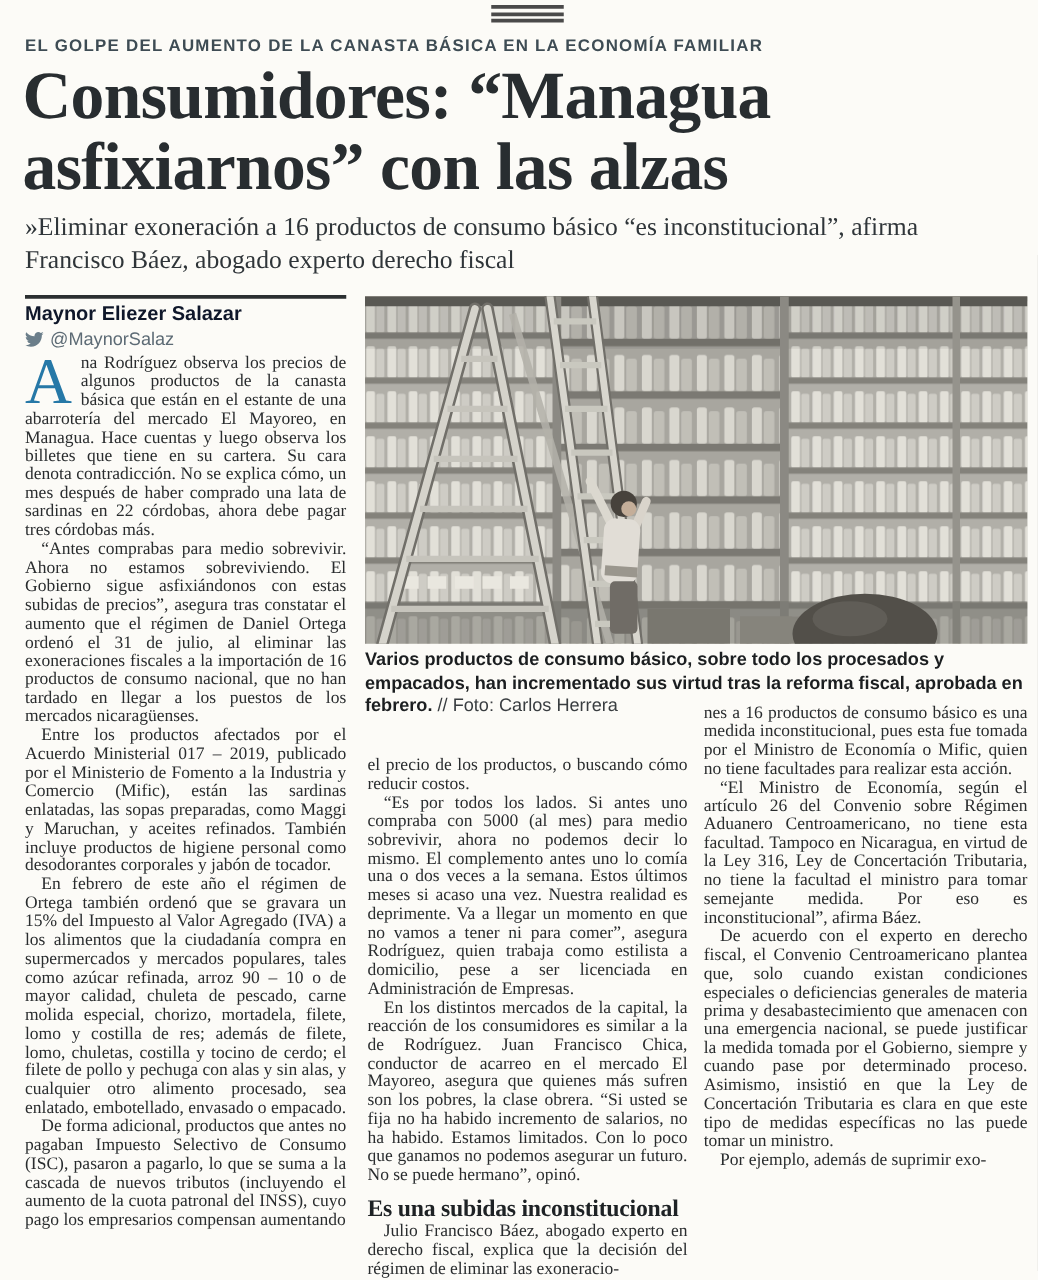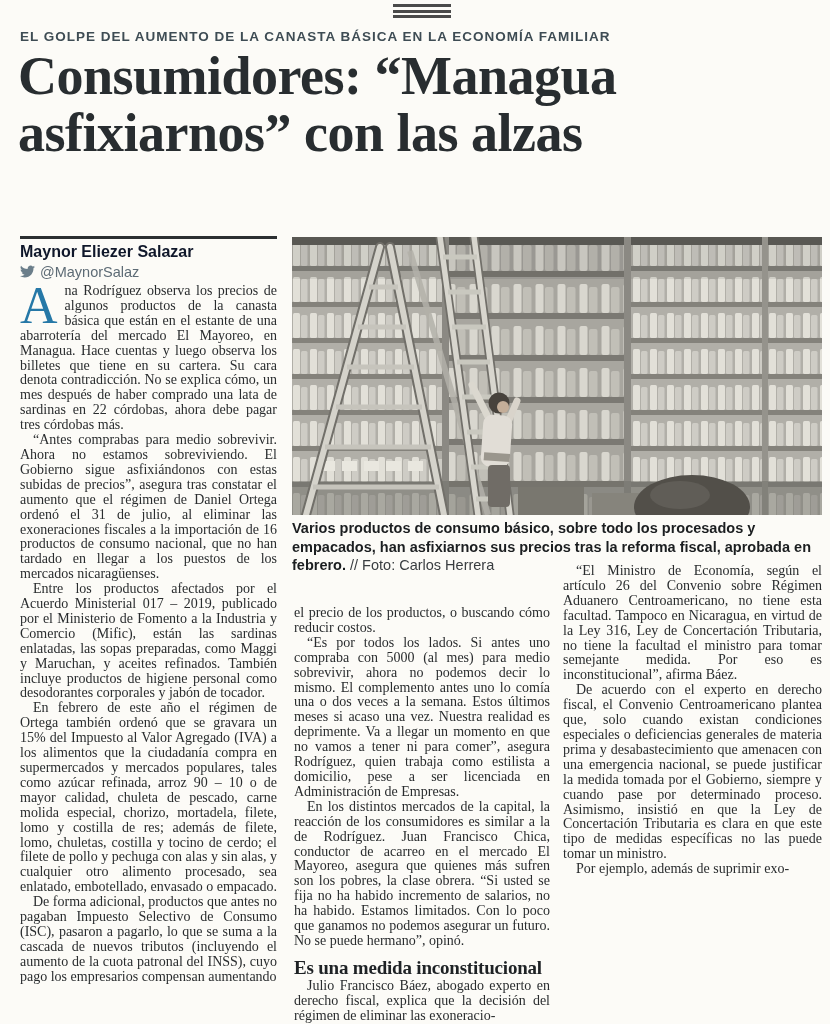--- a/index.html
+++ b/index.html
@@ -78,20 +78,21 @@
   <div class="fold-mark">
     <span></span>
       <span></span>
       <span></span>
   </div>
 
   <div class="kicker">EL GOLPE DEL AUMENTO DE LA CANASTA BÁSICA EN LA ECONOMÍA FAMILIAR</div>
 
   <h1 class="headline">Consumidores: “Managua asfixiarnos” con las alzas</h1>
 
+  <div class="deck">»Eliminar exoneración a 16 productos de consumo básico “es inconstitucional”, afirma Francisco Báez, abogado experto derecho fiscal</div>
 
   <div class="byline">
     <div class="rule"></div>
     <div class="author">Maynor Eliezer Salazar</div>
     <div class="tw">
       <svg width="15" height="15" viewBox="0 0 16 16">
         <path fill="#6b7e8a" d="M16 3.04c-.59.26-1.22.44-1.88.52.68-.41 1.2-1.05 1.44-1.82-.63.38-1.34.65-2.08.8A3.28 3.28 0 0 0 8.1 4.58c0 .26.03.51.08.75A9.32 9.32 0 0 1 1.11 1.9a3.28 3.28 0 0 0 1.02 4.38c-.54-.02-1.05-.17-1.49-.41v.04c0 1.59 1.13 2.92 2.63 3.22-.28.07-.57.11-.87.11-.21 0-.42-.02-.62-.06a3.29 3.29 0 0 0 3.07 2.28A6.58 6.58 0 0 1 0 12.86a9.29 9.29 0 0 0 5.03 1.47c6.04 0 9.34-5 9.34-9.34l-.01-.42c.64-.46 1.2-1.04 1.64-1.7z"></path>
       </svg>
       <span class="handle">@MaynorSalaz</span>
     </div>
@@ -182,39 +183,40 @@
       </g>
 
       <ellipse cx="400" cy="270" rx="58" ry="32" fill="#4e4c47"></ellipse>
       <ellipse cx="388" cy="258" rx="30" ry="14" fill="#5d5b55"></ellipse>
 
       <rect width="530" height="278" fill="#9c8f7a" opacity="0.06"></rect>
     </svg>
   </div>
 
   <p class="caption">
-    <span>Varios productos de consumo básico, sobre todo los procesados y empacados, han asfixiarnos sus precios tras la reforma fiscal, aprobada en febrero.</span>
+    <span>Varios productos de consumo básico, sobre todo los procesados y empacados, han incrementado sus virtud tras la reforma fiscal, aprobada en febrero.</span>
     <span class="credit">// Foto: Carlos Herrera</span>
   </p>
 
   <div class="col col-1">
     <p class="first"><span class="dropcap">A</span><span>na Rodríguez observa los precios de algunos productos de la canasta básica que están en el estante de una abarrotería del mercado El Mayoreo, en Managua. Hace cuentas y luego observa los billetes que tiene en su cartera. Su cara denota contradicción. No se explica cómo, un mes después de haber comprado una lata de sardinas en 22 córdobas, ahora debe pagar tres córdobas más.</span></p>
     <p>“Antes comprabas para medio sobrevivir. Ahora no estamos sobreviviendo. El Gobierno sigue asfixiándonos con estas subidas de precios”, asegura tras constatar el aumento que el régimen de Daniel Ortega ordenó el 31 de julio, al eliminar las exoneraciones fiscales a la importación de 16 productos de consumo nacional, que no han tardado en llegar a los puestos de los mercados nicaragüenses.</p>
     <p>Entre los productos afectados por el Acuerdo Ministerial 017 – 2019, publicado por el Ministerio de Fomento a la Industria y Comercio (Mific), están las sardinas enlatadas, las sopas preparadas, como Maggi y Maruchan, y aceites refinados. También incluye productos de higiene personal como desodorantes corporales y jabón de tocador.</p>
     <p>En febrero de este año el régimen de Ortega también ordenó que se gravara un 15% del Impuesto al Valor Agregado (IVA) a los alimentos que la ciudadanía compra en supermercados y mercados populares, tales como azúcar refinada, arroz 90 – 10 o de mayor calidad, chuleta de pescado, carne molida especial, chorizo, mortadela, filete, lomo y costilla de res; además de filete, lomo, chuletas, costilla y tocino de cerdo; el filete de pollo y pechuga con alas y sin alas, y cualquier otro alimento procesado, sea enlatado, embotellado, envasado o empacado.</p>
     <p>De forma adicional, productos que antes no pagaban Impuesto Selectivo de Consumo (ISC), pasaron a pagarlo, lo que se suma a la cascada de nuevos tributos (incluyendo el aumento de la cuota patronal del INSS), cuyo pago los empresarios compensan aumentando</p>
   </div>
 
   <div class="col col-2">
     <p class="first">el precio de los productos, o buscando cómo reducir costos.</p>
     <p>“Es por todos los lados. Si antes uno compraba con 5000 (al mes) para medio sobrevivir, ahora no podemos decir lo mismo. El complemento antes uno lo comía una o dos veces a la semana. Estos últimos meses si acaso una vez. Nuestra realidad es deprimente. Va a llegar un momento en que no vamos a tener ni para comer”, asegura Rodríguez, quien trabaja como estilista a domicilio, pese a ser licenciada en Administración de Empresas.</p>
     <p>En los distintos mercados de la capital, la reacción de los consumidores es similar a la de Rodríguez. Juan Francisco Chica, conductor de acarreo en el mercado El Mayoreo, asegura que quienes más sufren son los pobres, la clase obrera. “Si usted se fija no ha habido incremento de salarios, no ha habido. Estamos limitados. Con lo poco que ganamos no podemos asegurar un futuro. No se puede hermano”, opinó.</p>
-    <p class="subhead">Es una medida inconstitucional</p>
+    <p class="subhead">Es una subidas inconstitucional</p>
     <p>Julio Francisco Báez, abogado experto en derecho fiscal, explica que la decisión del régimen de eliminar las exoneracio-</p>
   </div>
 
   <div class="col col-3">
+    <p class="first">nes a 16 productos de consumo básico es una medida inconstitucional, pues esta fue tomada por el Ministro de Economía o Mific, quien no tiene facultades para realizar esta acción.</p>
     <p>“El Ministro de Economía, según el artículo 26 del Convenio sobre Régimen Aduanero Centroamericano, no tiene esta facultad. Tampoco en Nicaragua, en virtud de la Ley 316, Ley de Concertación Tributaria, no tiene la facultad el ministro para tomar semejante medida. Por eso es inconstitucional”, afirma Báez.</p>
     <p>De acuerdo con el experto en derecho fiscal, el Convenio Centroamericano plantea que, solo cuando existan condiciones especiales o deficiencias generales de materia prima y desabastecimiento que amenacen con una emergencia nacional, se puede justificar la medida tomada por el Gobierno, siempre y cuando pase por determinado proceso. Asimismo, insistió en que la Ley de Concertación Tributaria es clara en que este tipo de medidas específicas no las puede tomar un ministro.</p>
     <p>Por ejemplo, además de suprimir exo-</p>
   </div>
 
 </div>
 
 </body></html>

